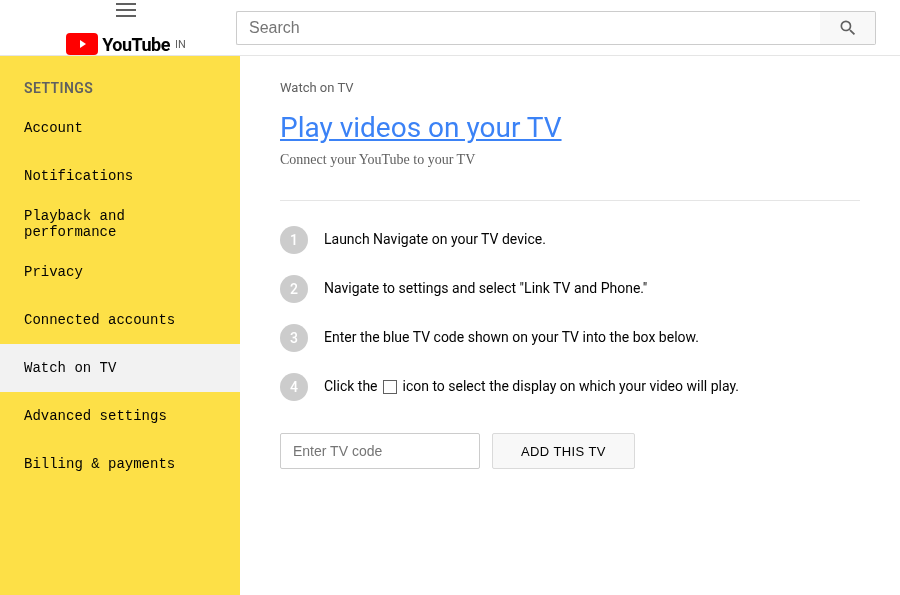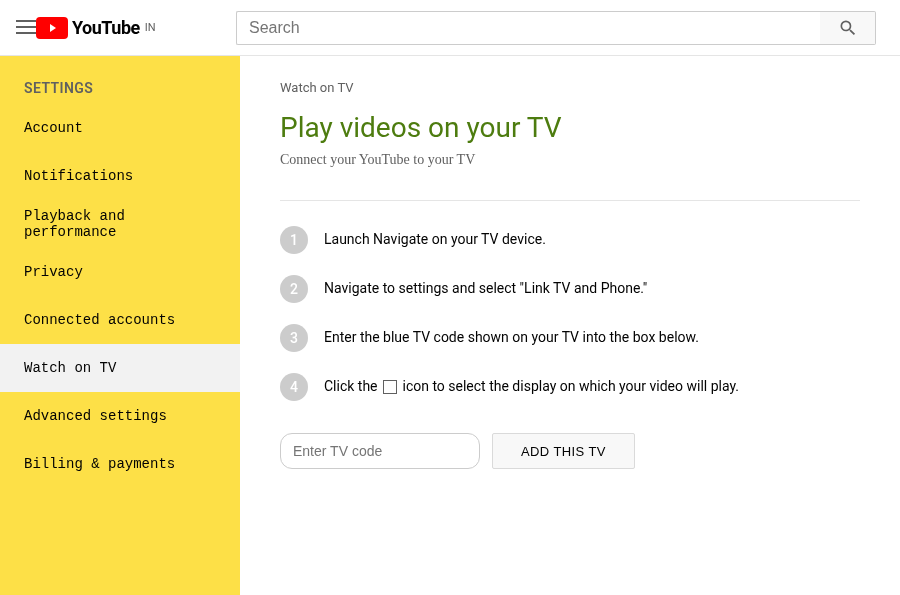--- a/index.html
+++ b/index.html
@@ -13,22 +13,23 @@
       padding: 0 16px;
       border-bottom: 1px solid #e5e5e5;
       background: #fff;
       position: fixed;
       top: 0; left: 0; right: 0;
       z-index: 100;
     }
     .header-left {
       display: flex;
       align-items: center;
-      gap: 0;
+      gap: 12px;
       width: 220px;
+      flex-direction: column;
     }
     .hamburger-icon {
       cursor: pointer;
       color: #606060;
       font-size: 18px;
     }
     .logo-area {
       display: flex;
       align-items: center;
       gap: 4px;
@@ -135,22 +136,23 @@
       background: #fff;
     }
     .breadcrumb {
       font-size: 13px;
       color: #606060;
       margin-bottom: 16px;
     }
     .page-title {
       font-size: 28px;
       font-weight: 400;
-      color: #4d7c0f;
+      color: #3b82f6;
       margin-bottom: 8px;
+      text-decoration: underline;
     }
     .page-subtitle {
       font-size: 14px;
       color: #606060;
       margin-bottom: 32px;
       font-family: Liberation Serif, serif;
     }
     .divider {
       border: none;
       border-top: 1px solid #e5e5e5;
@@ -200,21 +202,21 @@
     }
     .link-row {
       display: flex;
       align-items: center;
       gap: 12px;
     }
     .tv-code-input {
       height: 36px;
       width: 200px;
       border: 1px solid #ccc;
-      border-radius: 12px;
+      border-radius: 2px;
       padding: 0 12px;
       font-size: 14px;
       color: #606060;
       outline: none;
     }
     .add-tv-btn {
       height: 36px;
       padding: 0 28px;
       background: #f8f8f8;
       border: 1px solid #dadada;

